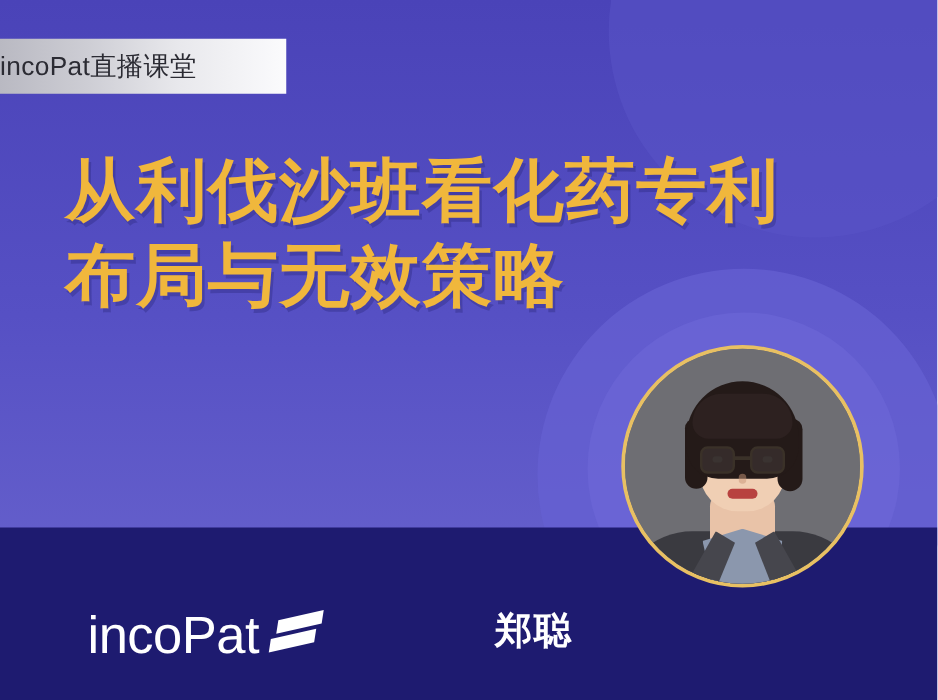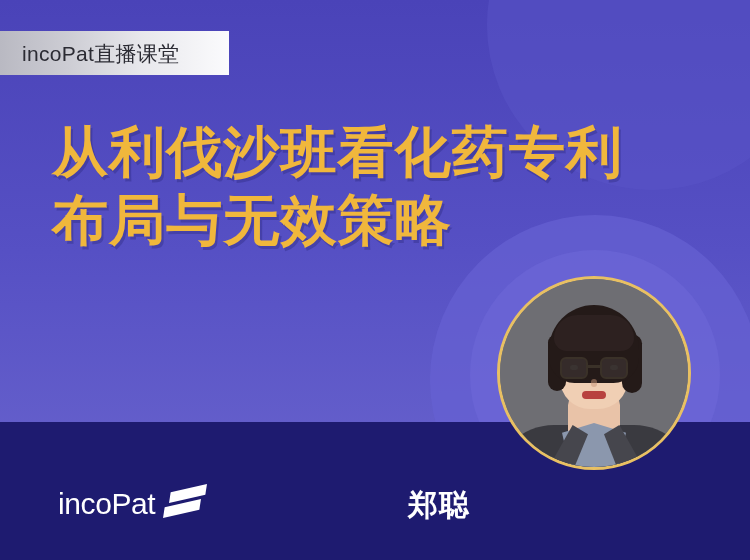--- a/index.html
+++ b/index.html
@@ -44,21 +44,20 @@
 
   
   .badge{
     position:absolute;
     left:0; top:31px;
     width:229px; height:44px;
     background:linear-gradient(90deg,#b9b9c2 0%,#cdcdd4 30%,#e8e8ec 62%,#fbfbfd 100%);
     display:flex; align-items:center;
   }
   .badge-text{
-    padding-left:22px;
     font-size:21px;
     line-height:1;
     color:#2b2b33;
     letter-spacing:.3px;
     white-space:nowrap;
   }
 
   
   .title{
     position:absolute;
@@ -165,37 +164,37 @@
   }
 
   
   .logo{
     position:absolute;
     left:58px; top:487px;
     display:flex; align-items:center; gap:10px;
     z-index:9;
   }
   .logo-word{
-    font-size:30px; line-height:1; color:#ffffff; letter-spacing:-.4px;
+    font-size:42px; line-height:1; color:#ffffff; letter-spacing:-.4px;margin-left:12px;
   }
   .logo-mark{
     position:relative; width:40px; height:34px;
   }
   .logo-mark span{
     position:absolute; display:block;
     background:#ffffff;
     transform:skewX(-22deg) rotate(-14deg);
   }
   .logo-bar1{ left:6px;  top:1px;  width:34px; height:11px; }
   .logo-bar2{ left:0px;  top:16px; width:34px; height:11px; }
 
   
   .speaker{
     position:absolute;
-    left:408px; top:490px;
+    left:396px; top:490px;
     display:flex; align-items:flex-end; gap:14px;
     z-index:9;
   }
   .speaker-name{
     font-size:30px; font-weight:bold; color:#ffffff; line-height:1;
     letter-spacing:1px;
   }
   .speaker-role{
     font-size:25px; color:#ffffff; line-height:1; letter-spacing:.5px;
   }

